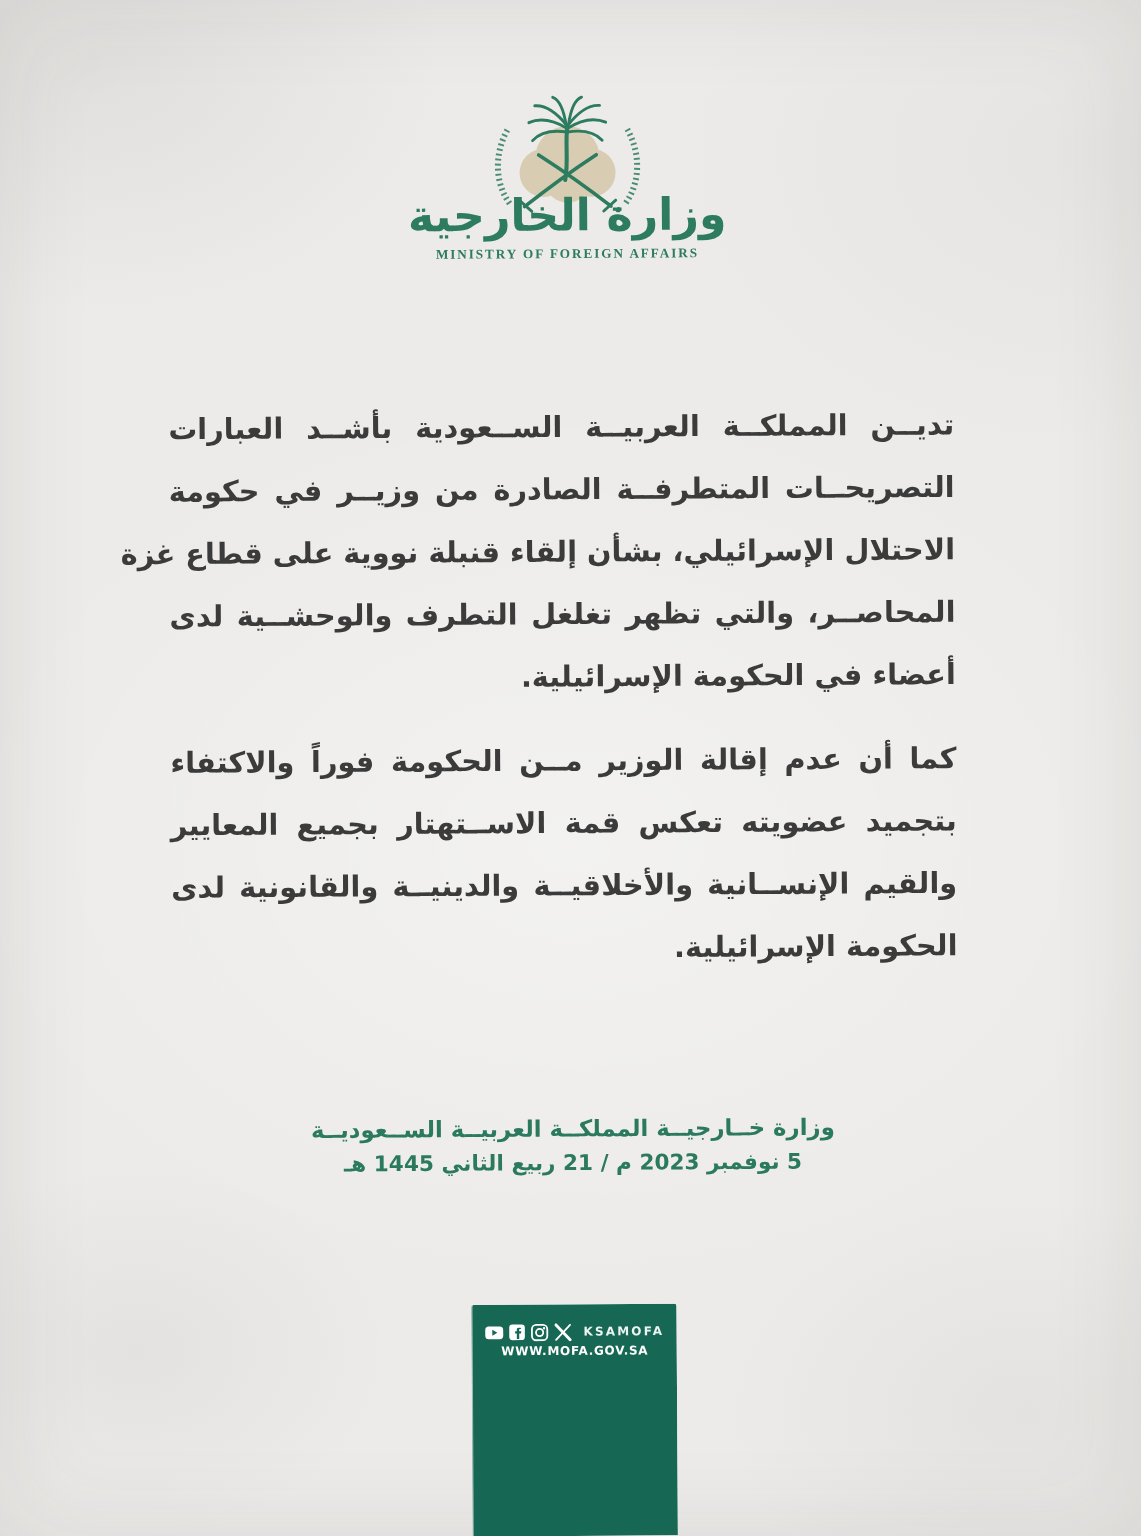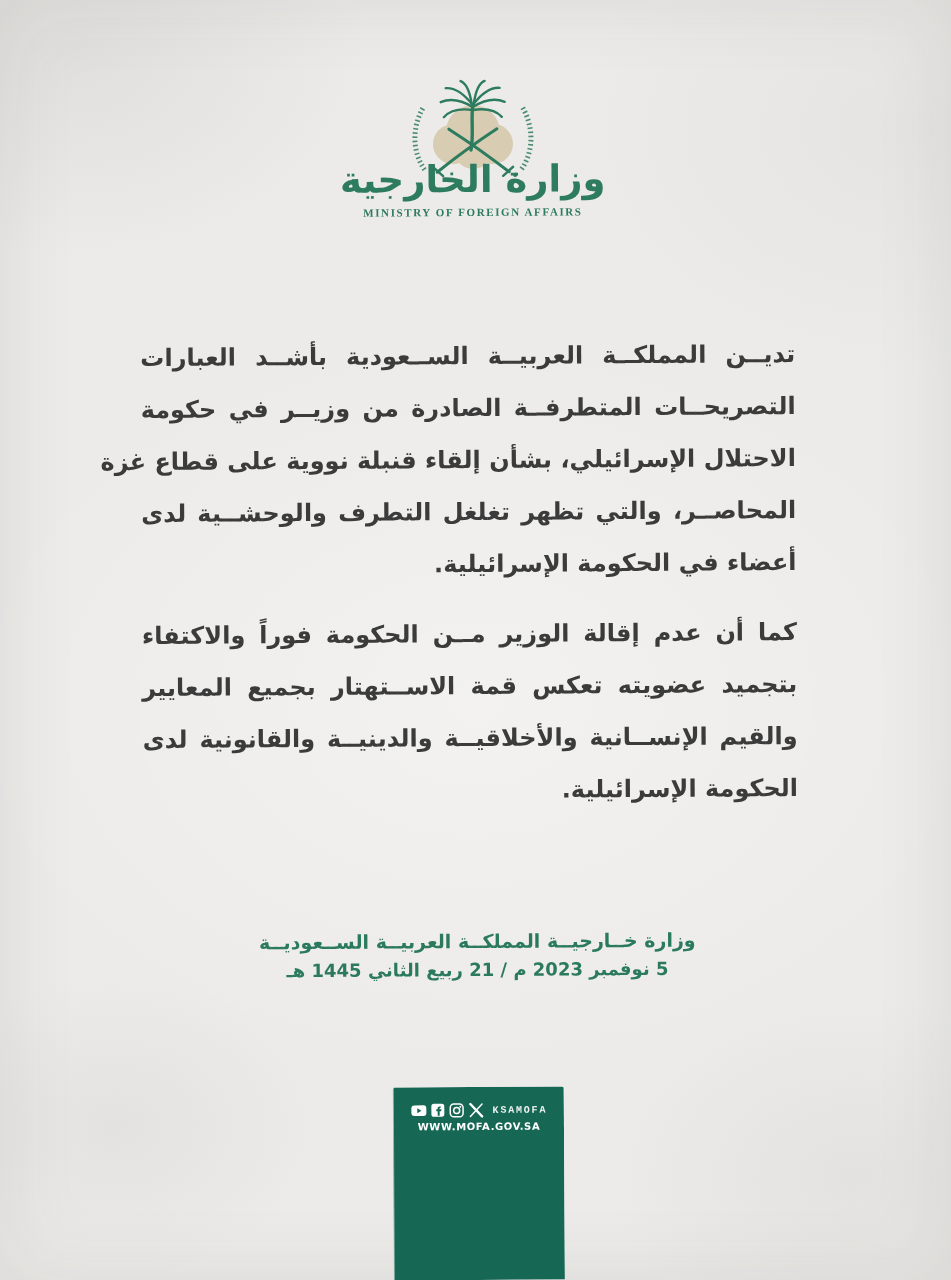--- a/index.html
+++ b/index.html
@@ -53,21 +53,21 @@
     position:absolute;left:390px;top:1087px;width:171px;height:193px;
     background:#176755;border-left:1px solid rgba(255,255,255,0.55);
     border-top-left-radius:2px;border-top-right-radius:2px;
     box-sizing:border-box;padding-top:15px;
     display:flex;flex-direction:column;align-items:center;
   }
   .icons-row{display:flex;align-items:center;gap:4px;height:16px;}
   .icons-row svg{display:block;}
   .handle{
     font-size:10px;font-weight:700;letter-spacing:1.8px;
-    color:rgba(255,255,255,0.92);margin-left:5px;font-family:Liberation Mono, monospace;
+    color:rgba(255,255,255,0.92);margin-left:5px;
   }
   .website{
     margin-top:3px;font-size:10px;font-weight:700;letter-spacing:0.6px;color:#ffffff;
   }
 </style>
 </head>
 <body>
 
 <div class="page">
   <div class="doc">

